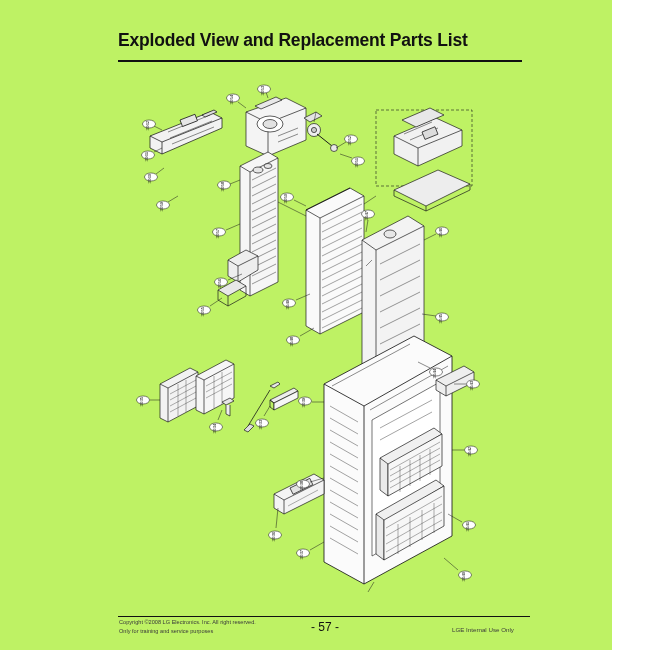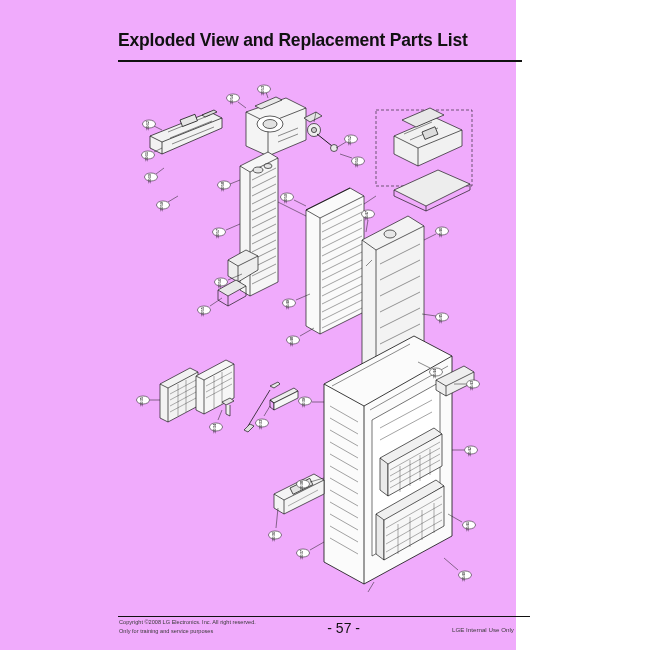--- a/index.html
+++ b/index.html
@@ -1,17 +1,17 @@
 <!DOCTYPE html>
 <html><head>
 <meta charset="utf-8">
 <style>
   html,body{margin:0;padding:0;background:#ffffff;}
   body{width:650px;height:650px;font-family:"Liberation Sans",sans-serif;overflow:hidden;}
-  .page{position:relative;width:516px;height:650px;background:#f0abfc;}
+  .page{position:relative;width:612px;height:650px;background:#bef264;}
 
   
   .title{
     position:absolute;left:118px;top:30px;width:402px;
     font-size:17.5px;font-weight:bold;color:#111;
     letter-spacing:-0.2px;
   }
   .title-rule{
     position:absolute;left:118px;top:60px;width:404px;height:2px;background:#111;
   }
@@ -22,22 +22,22 @@
 
   
   .footer-rule{
     position:absolute;left:118px;top:616px;width:412px;height:1px;background:#111;
   }
   .footer-left{
     position:absolute;left:119px;top:618px;width:190px;
     font-size:5.6px;color:#3a3a3a;line-height:1.55;
   }
   .footer-center{
-    position:absolute;left:290px;top:620px;width:70px;text-align:right;
-    font-size:14px;color:#111;
+    position:absolute;left:290px;top:620px;width:70px;text-align:center;
+    font-size:12px;color:#111;
   }
   .footer-right{
     position:absolute;left:452px;top:626px;width:120px;
     font-size:6.2px;color:#3a3a3a;
   }
 
   
   .drawing{position:absolute;left:118px;top:84px;width:414px;height:528px;}
   .drawing svg{display:block;}
 

